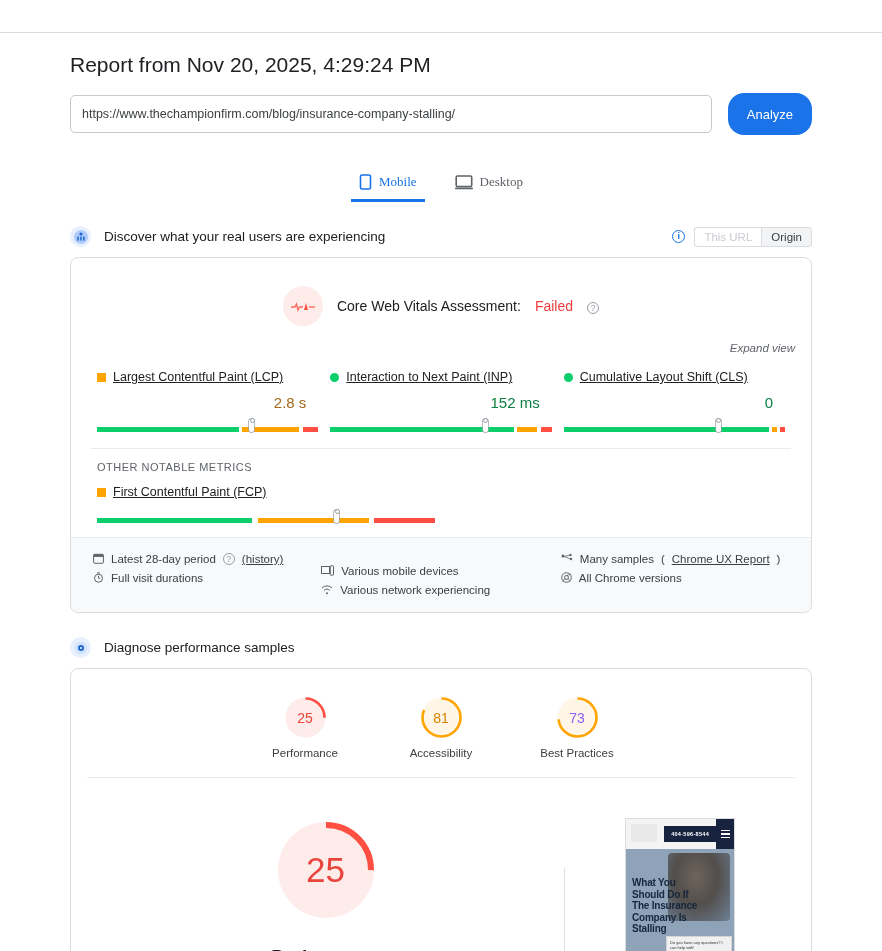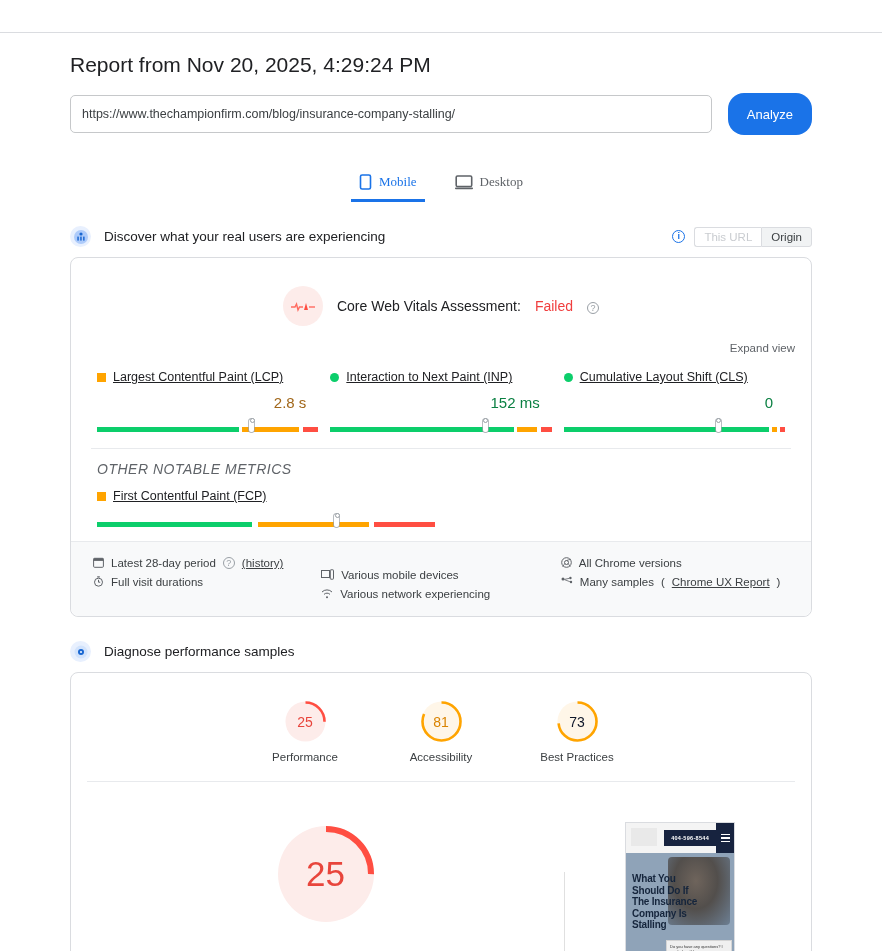--- a/index.html
+++ b/index.html
@@ -156,20 +156,21 @@
     text-align: center;
   }
   .expand-row {
     text-align: right;
     padding: 12px 16px 0 16px;
   }
   .expand-link {
     font-size: 11.5px;
     color: #5f6368;
     cursor: pointer;
+    font-style: italic;
   }
   
   .metrics {
     display: flex;
     padding: 14px 20px 8px 20px;
     justify-content: space-between;
   }
   .metric { flex: 1; padding: 0 6px; }
   .metric-label {
     display: flex; align-items: center; gap: 7px;
@@ -227,25 +228,24 @@
     position: absolute;
     top: -1px; left: 0.4px;
     width: 3px; height: 3px;
     border: 1px solid #9aa0a6;
     border-radius: 50%;
     background: #fff;
   }
   
   .divider { border-top: 1px solid #e8eaed; margin: 8px 20px 0 20px; }
   .other-title {
-    font-size: 14px;
+    font-size: 11px;
     letter-spacing: 0.5px;
     color: #5f6368;
     padding: 12px 26px 4px 26px;
-    font-style: italic;
   }
   .metrics.other { padding-top: 8px; padding-bottom: 14px; }
   
   .card-foot {
     border-top: 1px solid #e8eaed;
     background: #f8f9fa;
     border-radius: 0 0 8px 8px;
     display: flex;
     padding: 12px 22px 12px 22px;
     font-size: 11.5px;
@@ -367,21 +367,21 @@
   .th-hero .person {
     position: absolute;
     right: 4px; top: 4px;
     width: 62px; height: 68px;
     background: radial-gradient(ellipse at 45% 35%, #6d6157 0%, #4f4a46 45%, #6b7d91 100%);
     border-radius: 4px;
     opacity: 0.95;
   }
   .th-hero h4 {
     position: absolute;
-    left: 6px; top: 20px;
+    left: 6px; top: 28px;
     font-size: 10px;
     line-height: 11.5px;
     color: #15253c;
     font-weight: 700;
     letter-spacing: -0.2px;
     width: 66px;
   }
   .th-chat {
     position: absolute;
     right: 2px; bottom: 46px;
@@ -600,42 +600,42 @@
                 <circle cx="6" cy="9.3" r="1" fill="#5f6368"></circle>
               </svg>
           </span>
           <span>Various network experiencing</span>
         </div>
       </div>
 
       <div class="foot-col">
         <div class="foot-item">
           <span>
-            <svg width="11" height="11" viewBox="0 0 11 11">
-                <circle cx="5.5" cy="5.5" r="4.8" fill="none" stroke="#5f6368" stroke-width="1"></circle>
-                <circle cx="5.5" cy="5.5" r="2" fill="none" stroke="#5f6368" stroke-width="1"></circle>
-                <path d="M5.5 3.5 L10 2.2 M3.8 6.5 L1.6 9.8 M7.2 6.5 L9.3 9.8" stroke="#5f6368" stroke-width="0.8"></path>
-              </svg>
-          </span>
-          <span>All Chrome versions</span>
-        </div>
-        <div class="foot-item">
-          <span>
             <svg width="12" height="11" viewBox="0 0 12 11">
                 <circle cx="2" cy="3" r="1.5" fill="#5f6368"></circle>
                 <circle cx="9.4" cy="2" r="1.2" fill="#5f6368"></circle>
                 <circle cx="10" cy="6" r="1.2" fill="#5f6368"></circle>
                 <path d="M3.4 3.4 L8.4 2.3 M3.4 3.6 L8.9 5.7" stroke="#5f6368" stroke-width="0.8"></path>
               </svg>
           </span>
           <span>Many samples</span>
           <span>(</span>
             <span class="lnk">Chrome UX Report</span>
             <span>)</span>
         </div>
+        <div class="foot-item">
+          <span>
+            <svg width="11" height="11" viewBox="0 0 11 11">
+                <circle cx="5.5" cy="5.5" r="4.8" fill="none" stroke="#5f6368" stroke-width="1"></circle>
+                <circle cx="5.5" cy="5.5" r="2" fill="none" stroke="#5f6368" stroke-width="1"></circle>
+                <path d="M5.5 3.5 L10 2.2 M3.8 6.5 L1.6 9.8 M7.2 6.5 L9.3 9.8" stroke="#5f6368" stroke-width="0.8"></path>
+              </svg>
+          </span>
+          <span>All Chrome versions</span>
+        </div>
       </div>
     </div>
   </div>
 
   <div class="section-head">
     <span class="sec-icon">
       <svg width="14" height="14" viewBox="0 0 14 14">
         <circle cx="7" cy="7" r="6.5" fill="#d2e3fc"></circle>
         <circle cx="7" cy="7" r="3" fill="#1967d2"></circle>
         <circle cx="7" cy="7" r="1.1" fill="#e8f0fe"></circle>
@@ -668,21 +668,21 @@
         </div>
         <div class="label">Accessibility</div>
       </div>
 
       <div class="gauge-sm">
         <div class="ring">
           <svg width="45" height="45" viewBox="0 0 45 45">
             <circle cx="22.5" cy="22.5" r="20" fill="#fff6e8"></circle>
             <circle cx="22.5" cy="22.5" r="19" fill="none" stroke="#ffa400" stroke-width="2.6" stroke-dasharray="87.1 62.1" stroke-linecap="butt"></circle>
           </svg>
-          <span class="num" style="color:#0f172a">73</span>
+          <span class="num" style="color:#8b5cf6">73</span>
         </div>
         <div class="label">Best Practices</div>
       </div>
 
     </div>
 
     <div class="lh-divider"></div>
 
     <div class="perf-section">
       <div class="perf-left">

